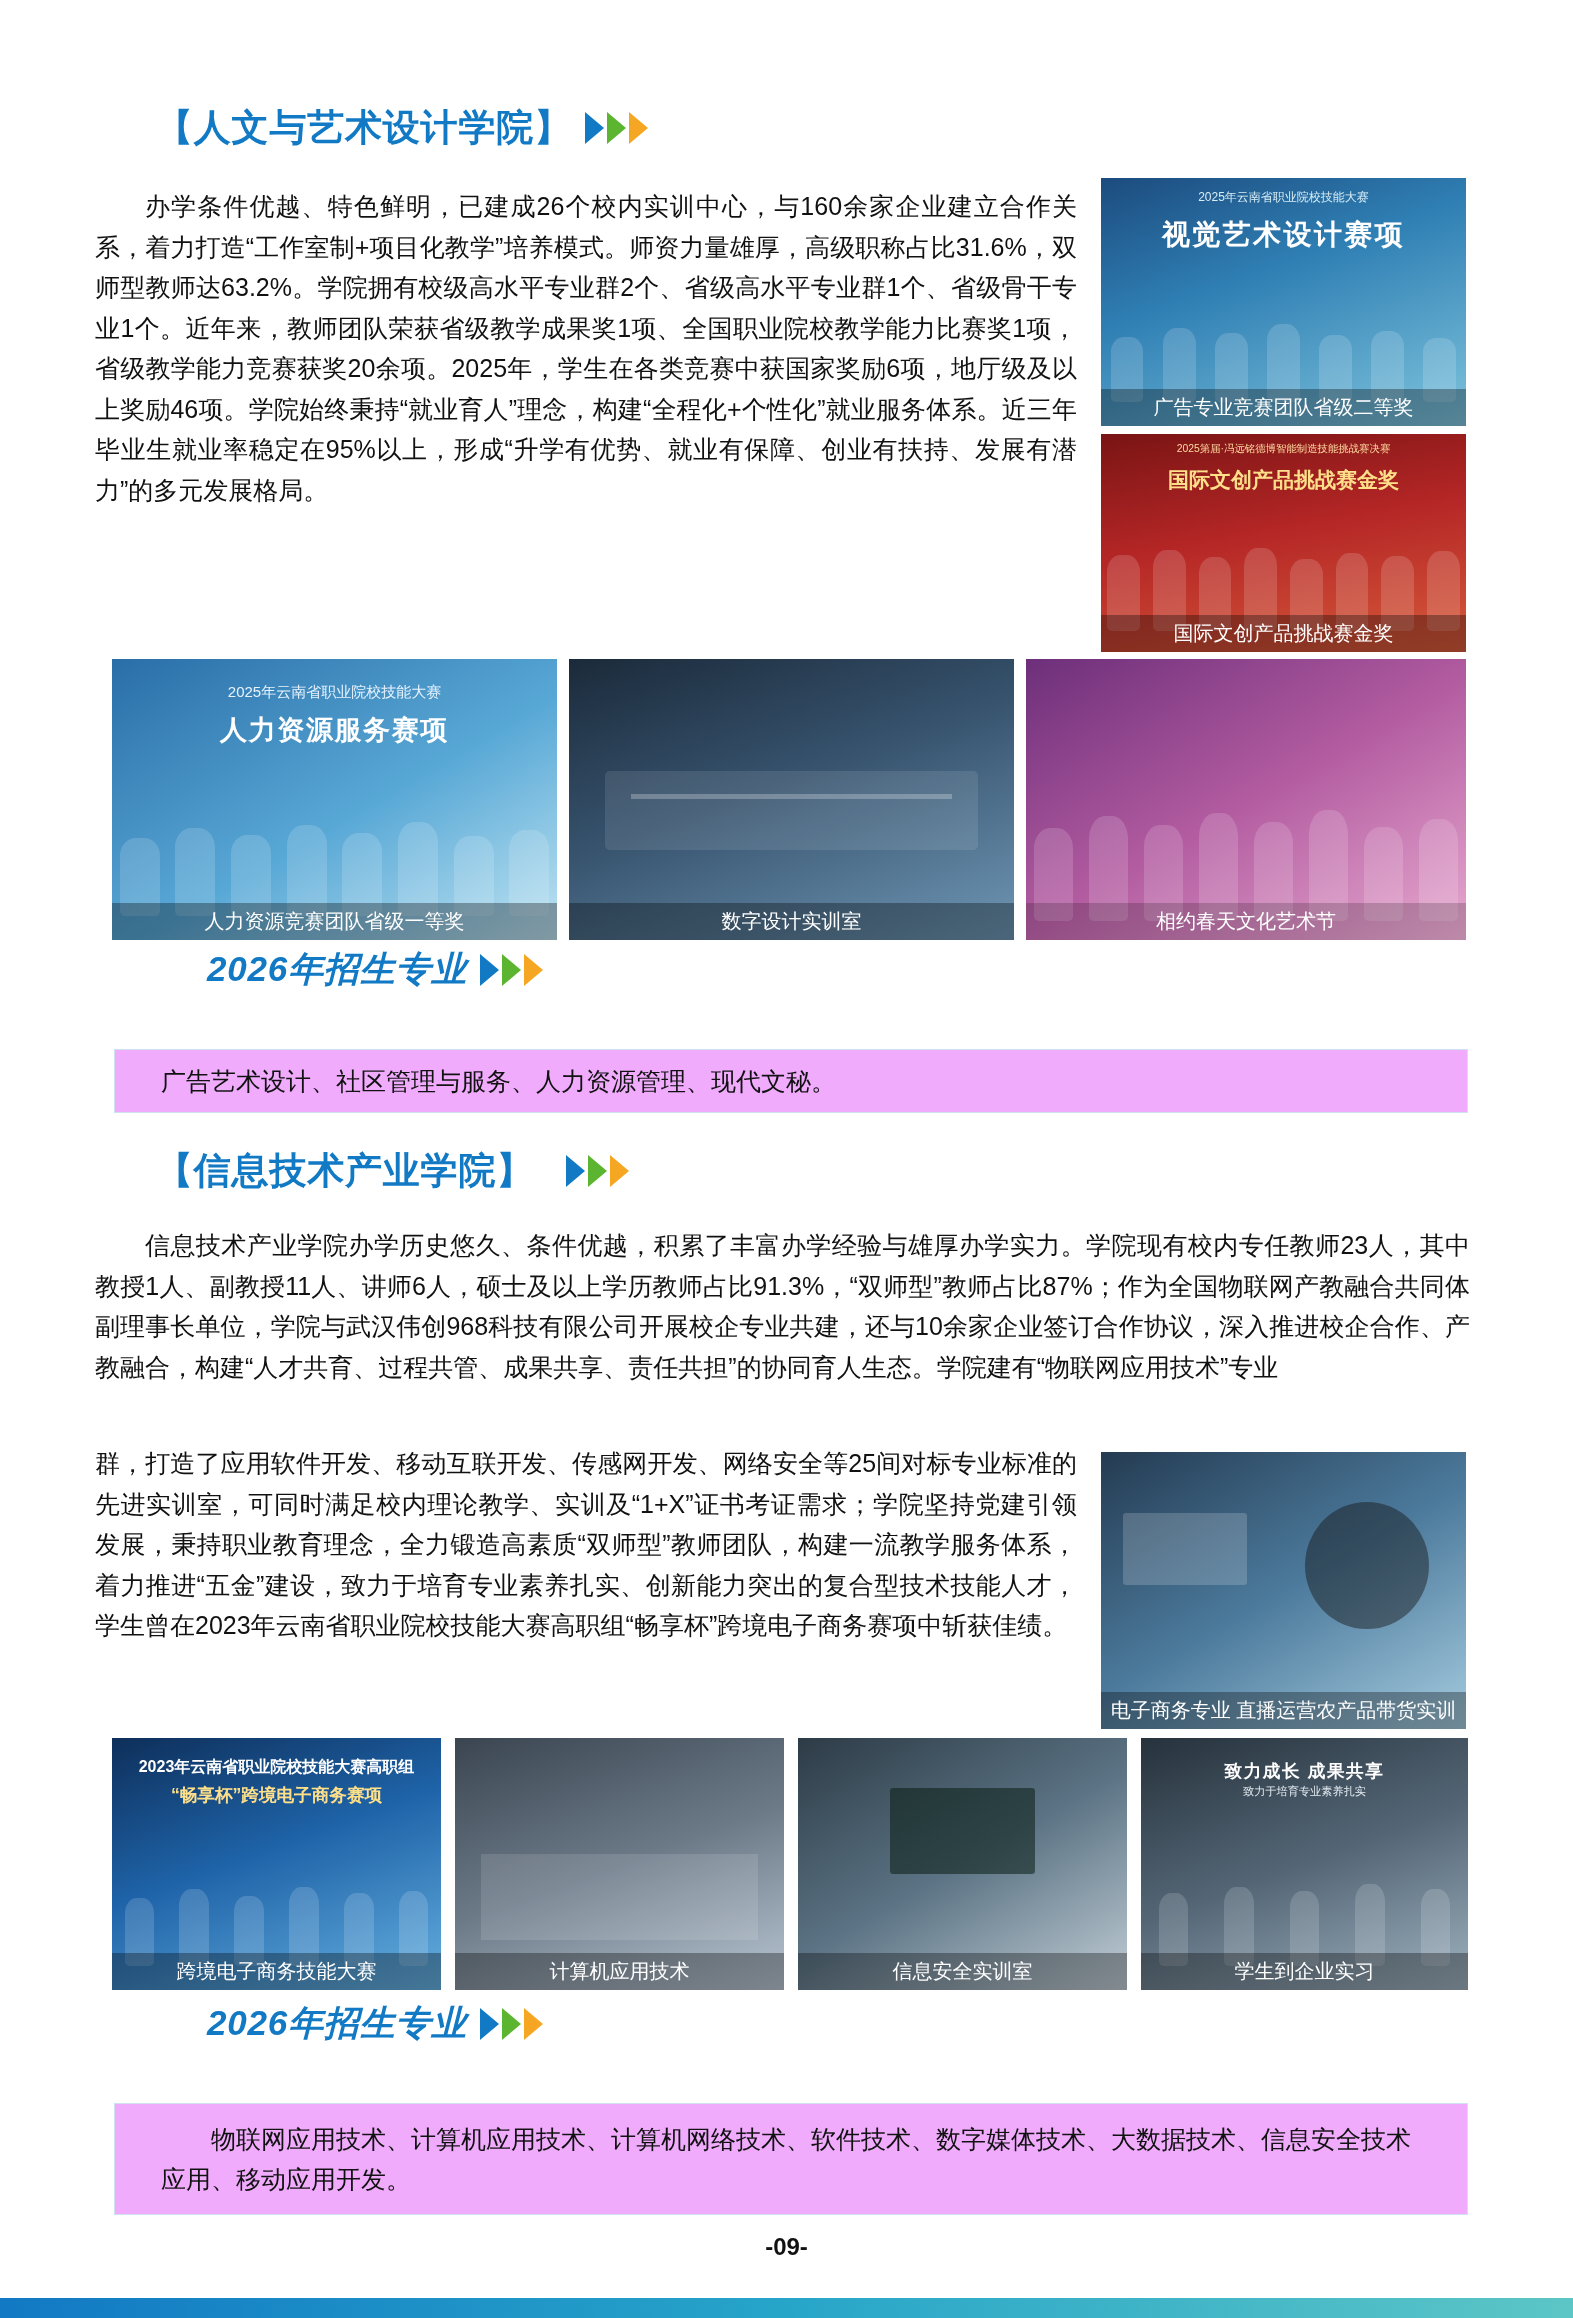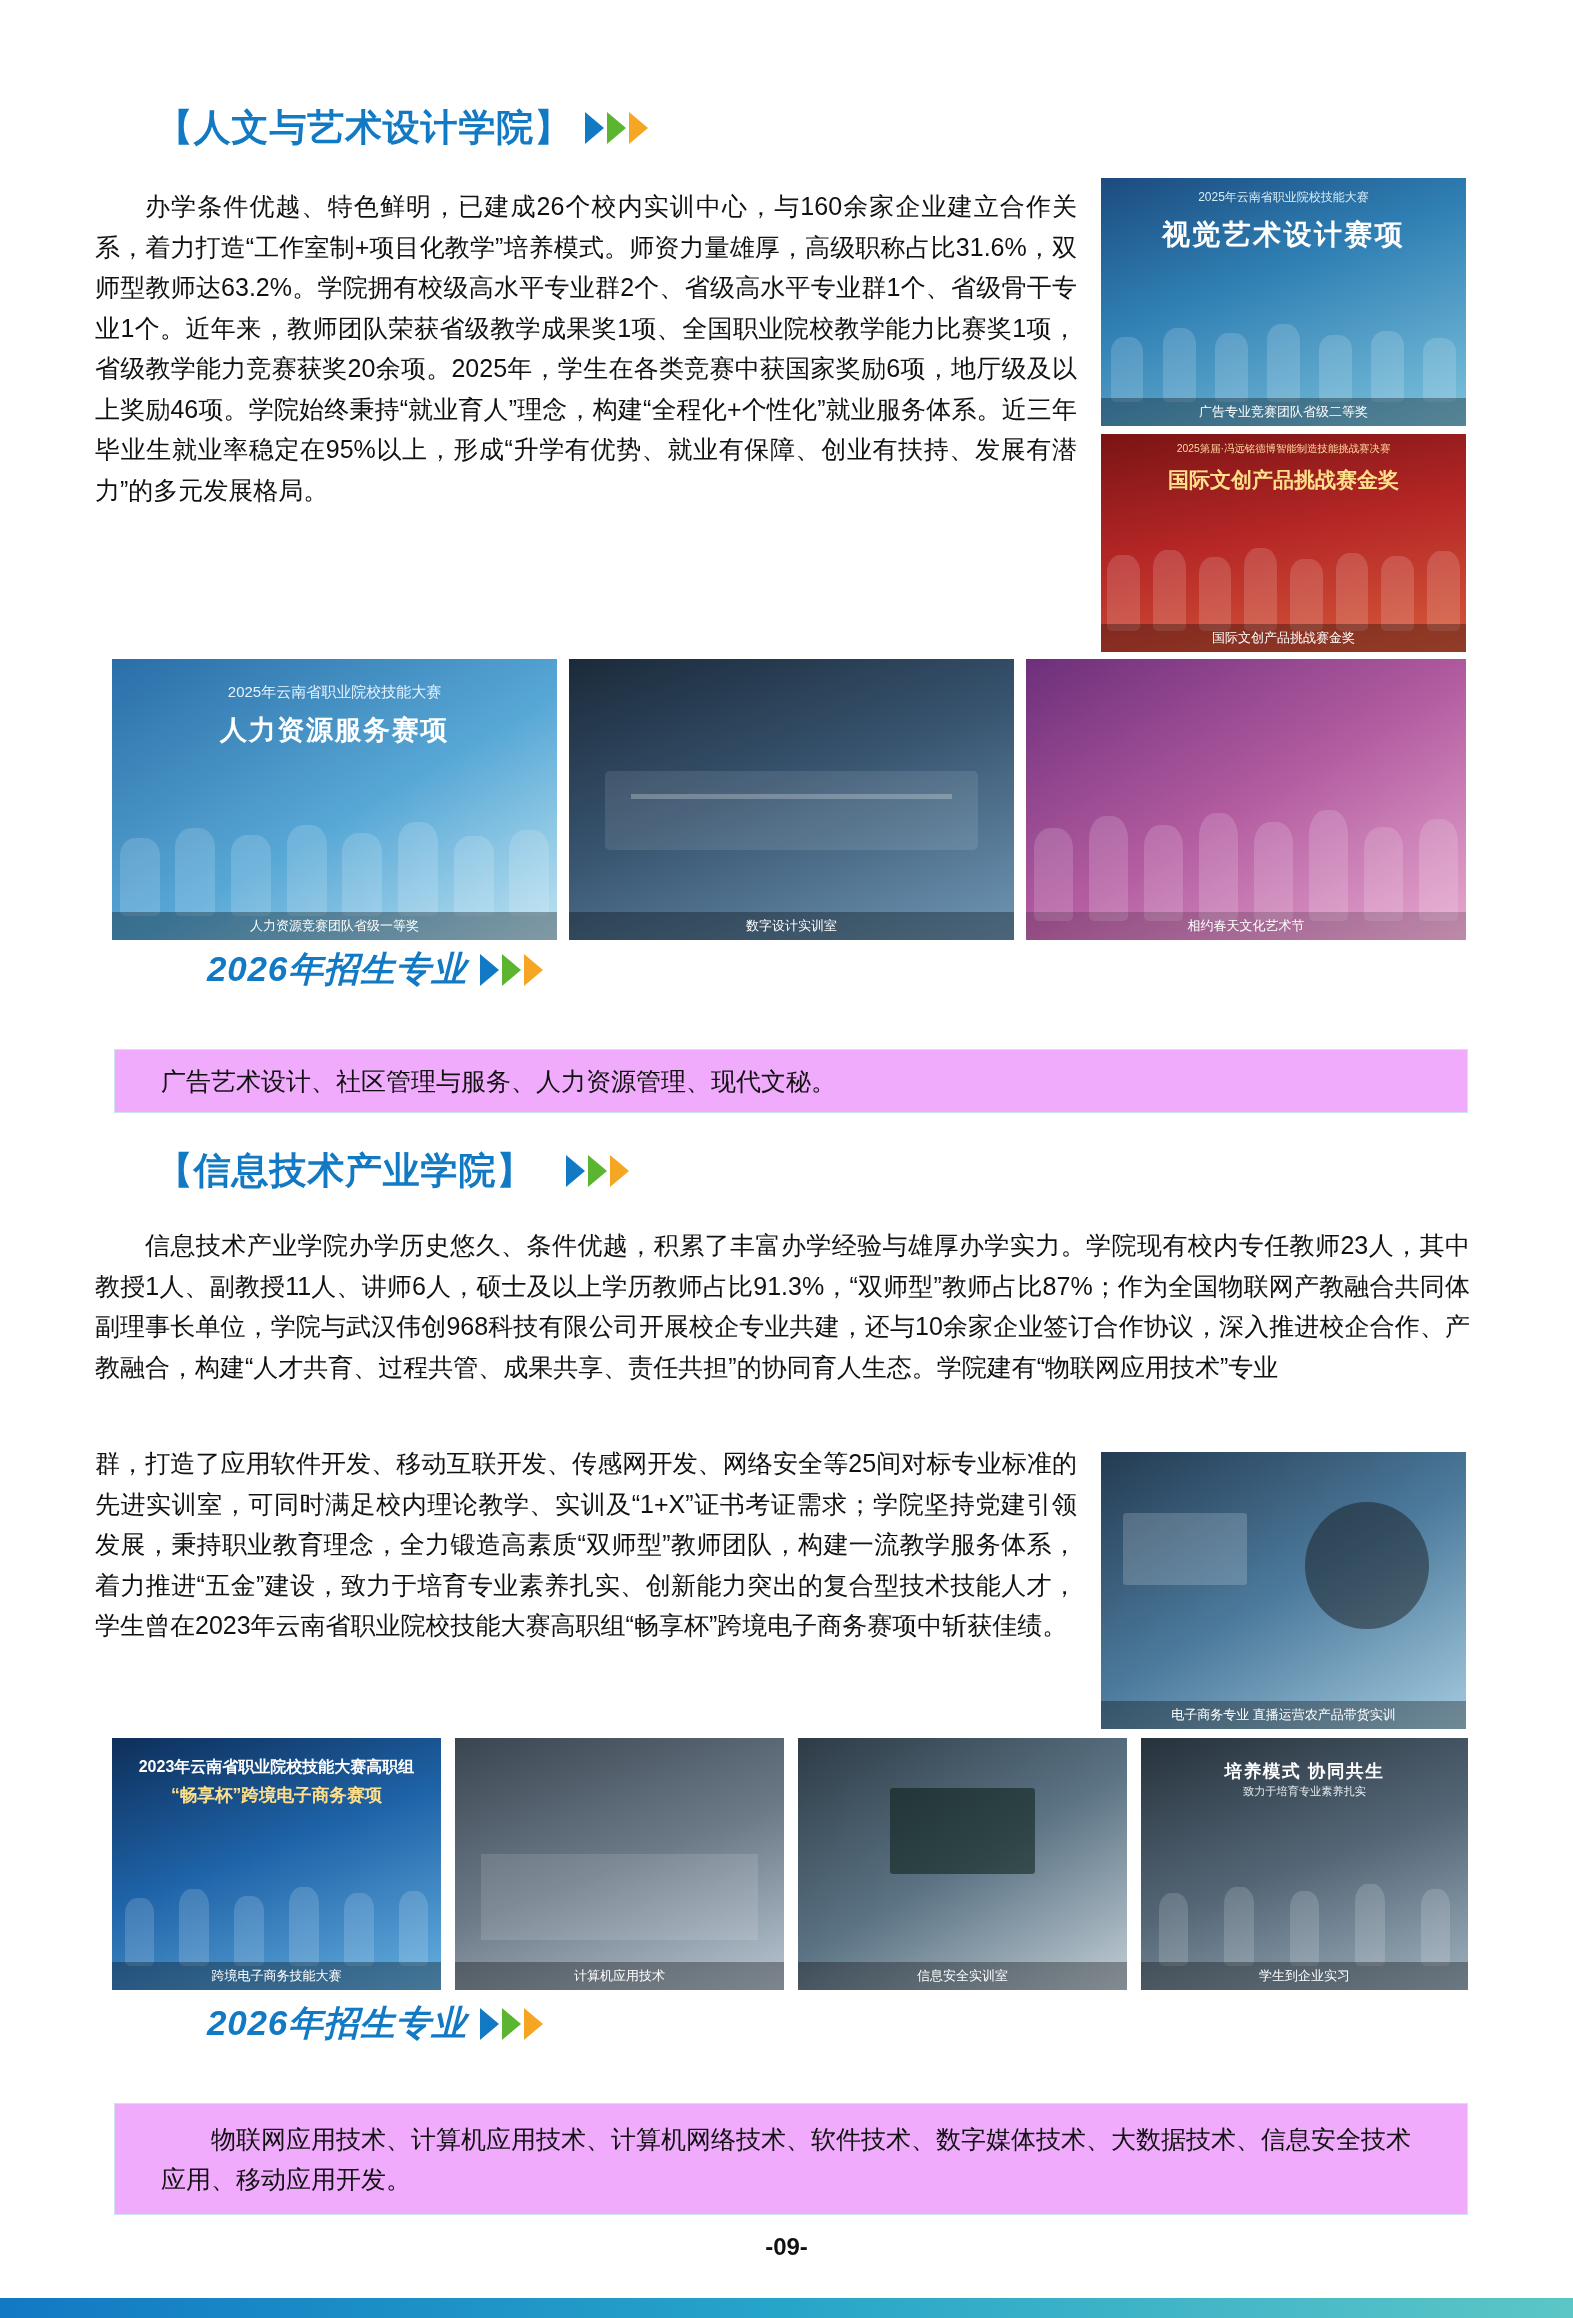--- a/index.html
+++ b/index.html
@@ -73,21 +73,21 @@
     overflow: hidden;
     background: #4c6b8a;
   }
   .photo .cap {
     position: absolute;
     left: 0;
     bottom: 0;
     width: 100%;
     box-sizing: border-box;
     padding: 4.8px 6.4px;
-    font-size: 13px;
+    font-size: 20px;
     color: #ffffff;
     text-align: center;
     background: rgba(0,0,0,0.32);
     white-space: nowrap;
     overflow: hidden;
     text-overflow: ellipsis;
     margin-top: 20px;
   }
   .photo .cap.light { background: rgba(0,0,0,0.18); }
 
@@ -284,21 +284,21 @@
     <div style="position:absolute;left:8%;top:46%;width:84%;height:34%;background:rgba(255,255,255,0.12);"></div>
     <div class="cap">计算机应用技术</div>
   </div>
 
   <div class="photo ph-i" style="position:absolute; left:798px; top:1738px; width:329px; height:252px;">
     <div style="position:absolute;left:28%;top:20%;width:44%;height:34%;background:rgba(10,30,20,0.55);border-radius:3.2px;"></div>
     <div class="cap">信息安全实训室</div>
   </div>
 
   <div class="photo ph-j" style="position:absolute; left:1141px; top:1738px; width:327px; height:252px;">
-    <div style="position:absolute;top:21px;left:0;width:100%;text-align:center;font-size:17.6px;font-weight:bold;color:#ffffff;letter-spacing:1.6px;">培养模式 协同共生</div>
+    <div style="position:absolute;top:21px;left:0;width:100%;text-align:center;font-size:17.6px;font-weight:bold;color:#ffffff;letter-spacing:1.6px;">致力成长 成果共享</div>
     <div style="position:absolute;top:46px;left:0;width:100%;text-align:center;font-size:11.2px;color:#e4ecf2;">致力于培育专业素养扎实</div>
     <div class="ph-overlay-figs">
       <div class="fig" style="height:64%"></div>
         <div class="fig" style="height:70%"></div>
       <div class="fig" style="height:66%"></div>
         <div class="fig" style="height:72%"></div>
       <div class="fig" style="height:68%"></div>
     </div>
     <div class="cap">学生到企业实习</div>
   </div>

